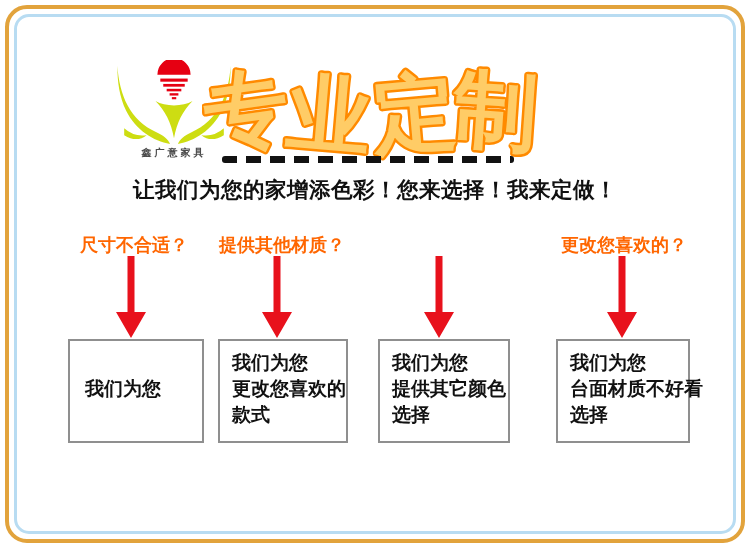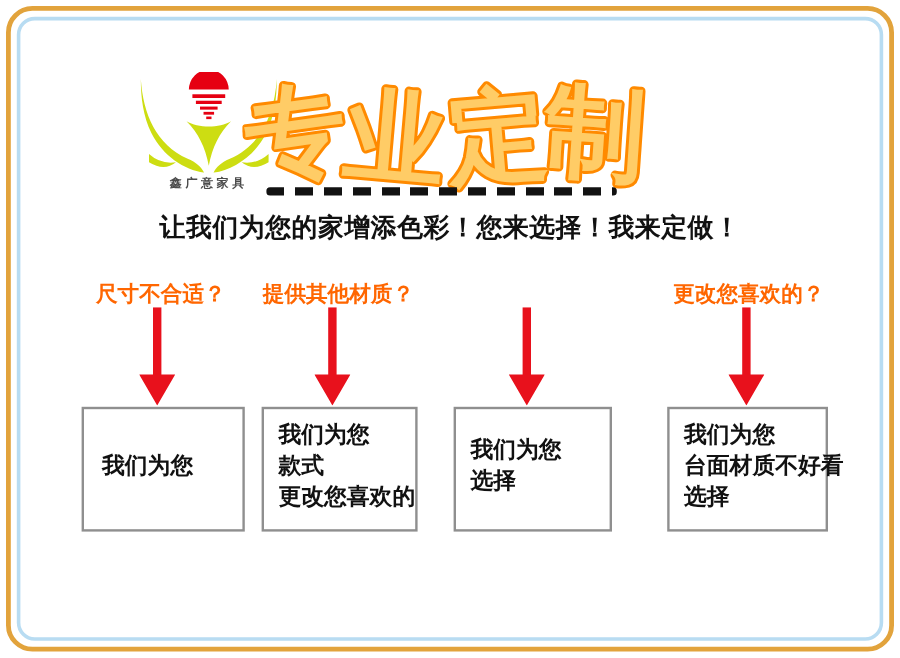--- a/index.html
+++ b/index.html
@@ -87,25 +87,26 @@
   </svg>
   <svg class="arrow" style="left:622px" width="30" height="82" viewBox="0 0 30 82">
     <path d="M11.5,0 h7 v56 h11.5 L15,82 L0,56 h11.5 Z" fill="#e8111c"></path>
   </svg>
 
   <div class="answer-box" style="left:68px;width:136px">
     <div class="line">我们为您</div>
   </div>
   <div class="answer-box" style="left:218px;width:130px;padding-left:12px">
     <div class="line">我们为您</div>
+    <div class="line">更改您喜欢的</div>
     <div class="line">款式</div>
-    <div class="line">更改您喜欢的</div>
   </div>
   <div class="answer-box" style="left:378px;width:132px;padding-left:12px">
     <div class="line">我们为您</div>
+    <div class="line">提供其它颜色</div>
     <div class="line">选择</div>
   </div>
   <div class="answer-box" style="left:556px;width:134px;padding-left:12px">
     <div class="line">我们为您</div>
     <div class="line">台面材质不好看</div>
     <div class="line">选择</div>
   </div>
 </div>
 
 </body></html>

